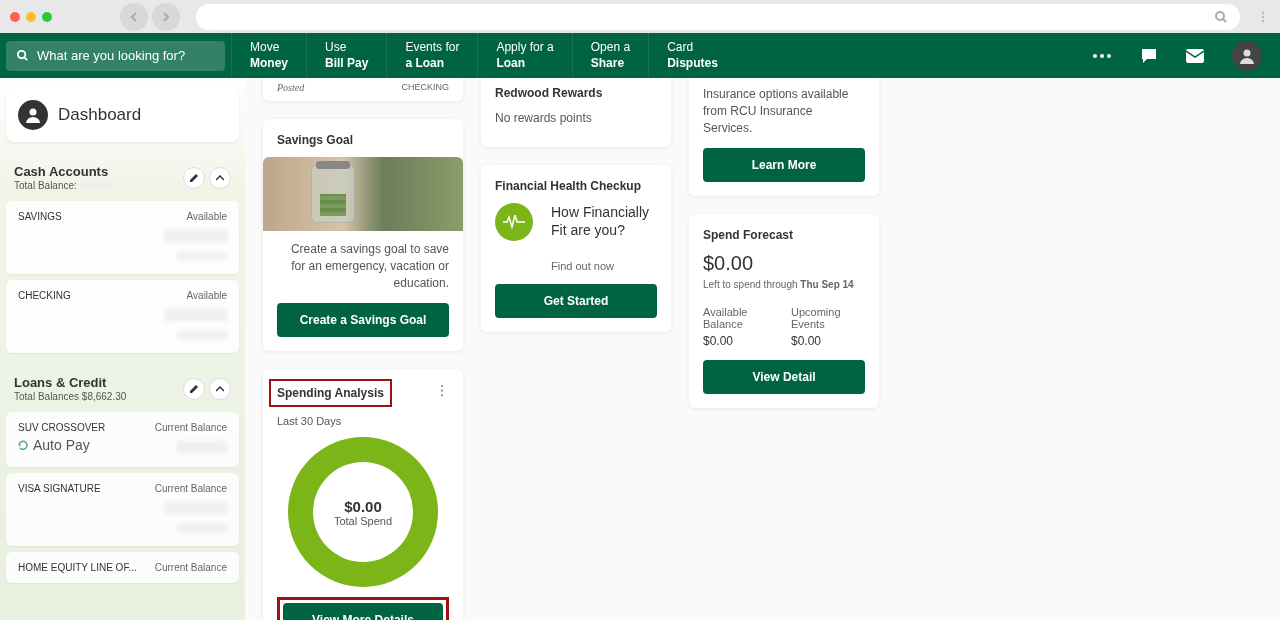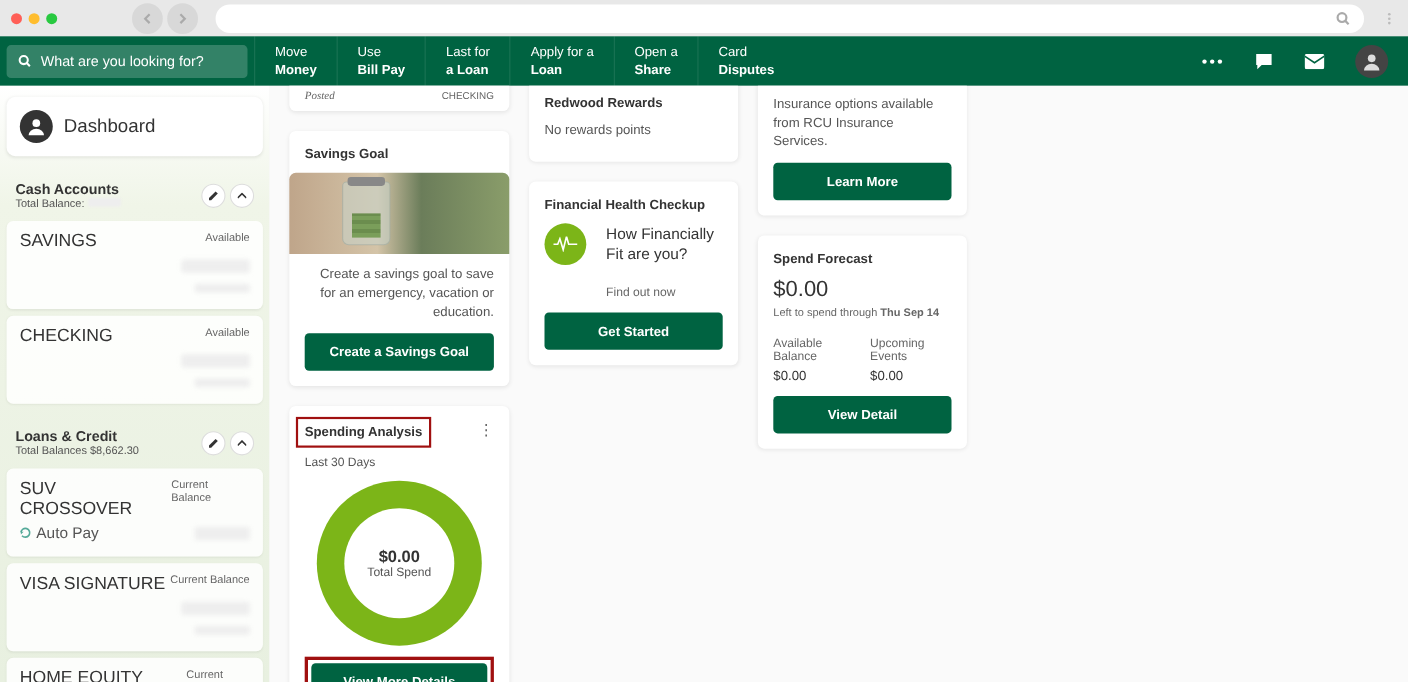--- a/index.html
+++ b/index.html
@@ -39,21 +39,21 @@
   .dash-header { background: #fff; border-radius: 8px; padding: 12px; display: flex; align-items: center; gap: 10px; box-shadow: 0 1px 3px rgba(0,0,0,0.08); margin-bottom: 18px; }
   .dash-avatar { width: 30px; height: 30px; border-radius: 50%; background: #333; display: flex; align-items: center; justify-content: center; }
   .dash-title { font-size: 17px; font-weight: 500; color: #333; }
   .section-head { display: flex; align-items: center; padding: 4px 8px; }
   .section-title-wrap { flex: 1; }
   .section-title { font-size: 13px; font-weight: 600; color: #333; }
   .section-sub { font-size: 10px; color: #555; margin-top: 1px; }
   .edit-btn, .collapse-btn { width: 22px; height: 22px; border-radius: 11px; background: #fff; border: 1px solid #ddd; display: flex; align-items: center; justify-content: center; font-size: 11px; cursor: pointer; margin-left: 4px; }
   .acct-card { background: rgba(255,255,255,0.85); border-radius: 6px; padding: 10px 12px; margin-top: 6px; box-shadow: 0 1px 2px rgba(0,0,0,0.05); }
   .acct-row1 { display: flex; justify-content: space-between; align-items: flex-start; }
-  .acct-name { font-size: 16px; color: #333; font-weight: 500; }
+  .acct-name { font-size: 10px; color: #333; font-weight: 500; }
   .acct-status { font-size: 10px; color: #666; }
   .acct-bal { text-align: right; margin-top: 6px; }
   .blur-box { display: inline-block; width: 62px; height: 12px; background: #eee; border-radius: 2px; filter: blur(2px); }
   .blur-box2 { display: inline-block; width: 50px; height: 8px; background: #eee; border-radius: 2px; filter: blur(2px); margin-top: 3px; }
   .blur-small { display: inline-block; width: 30px; height: 8px; background: #eee; border-radius: 2px; filter: blur(1px); }
   .autopay { display: flex; align-items: center; gap: 5px; font-size: 14px; color: #555; margin-top: 4px; }
   .section-gap { height: 18px; }
   
   
   .content { flex: 1; padding: 0 18px 18px 18px; overflow: hidden; background: #fafafa; position: relative; }
@@ -158,21 +158,21 @@
   <div class="nav-items">
     <div class="nav-item">
         <span class="l1">Move</span>
         <span class="l2">Money</span>
       </div>
     <div class="nav-item">
         <span class="l1">Use</span>
         <span class="l2">Bill Pay</span>
       </div>
     <div class="nav-item">
-        <span class="l1">Last for</span>
+        <span class="l1">Events for</span>
         <span class="l2">a Loan</span>
       </div>
     <div class="nav-item">
         <span class="l1">Apply for a</span>
         <span class="l2">Loan</span>
       </div>
     <div class="nav-item">
         <span class="l1">Open a</span>
         <span class="l2">Share</span>
       </div>

